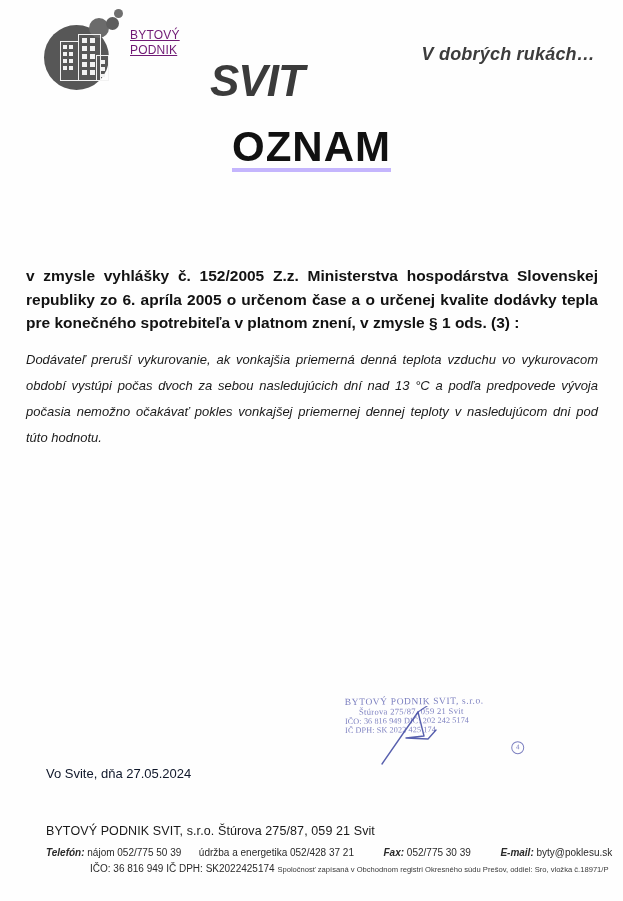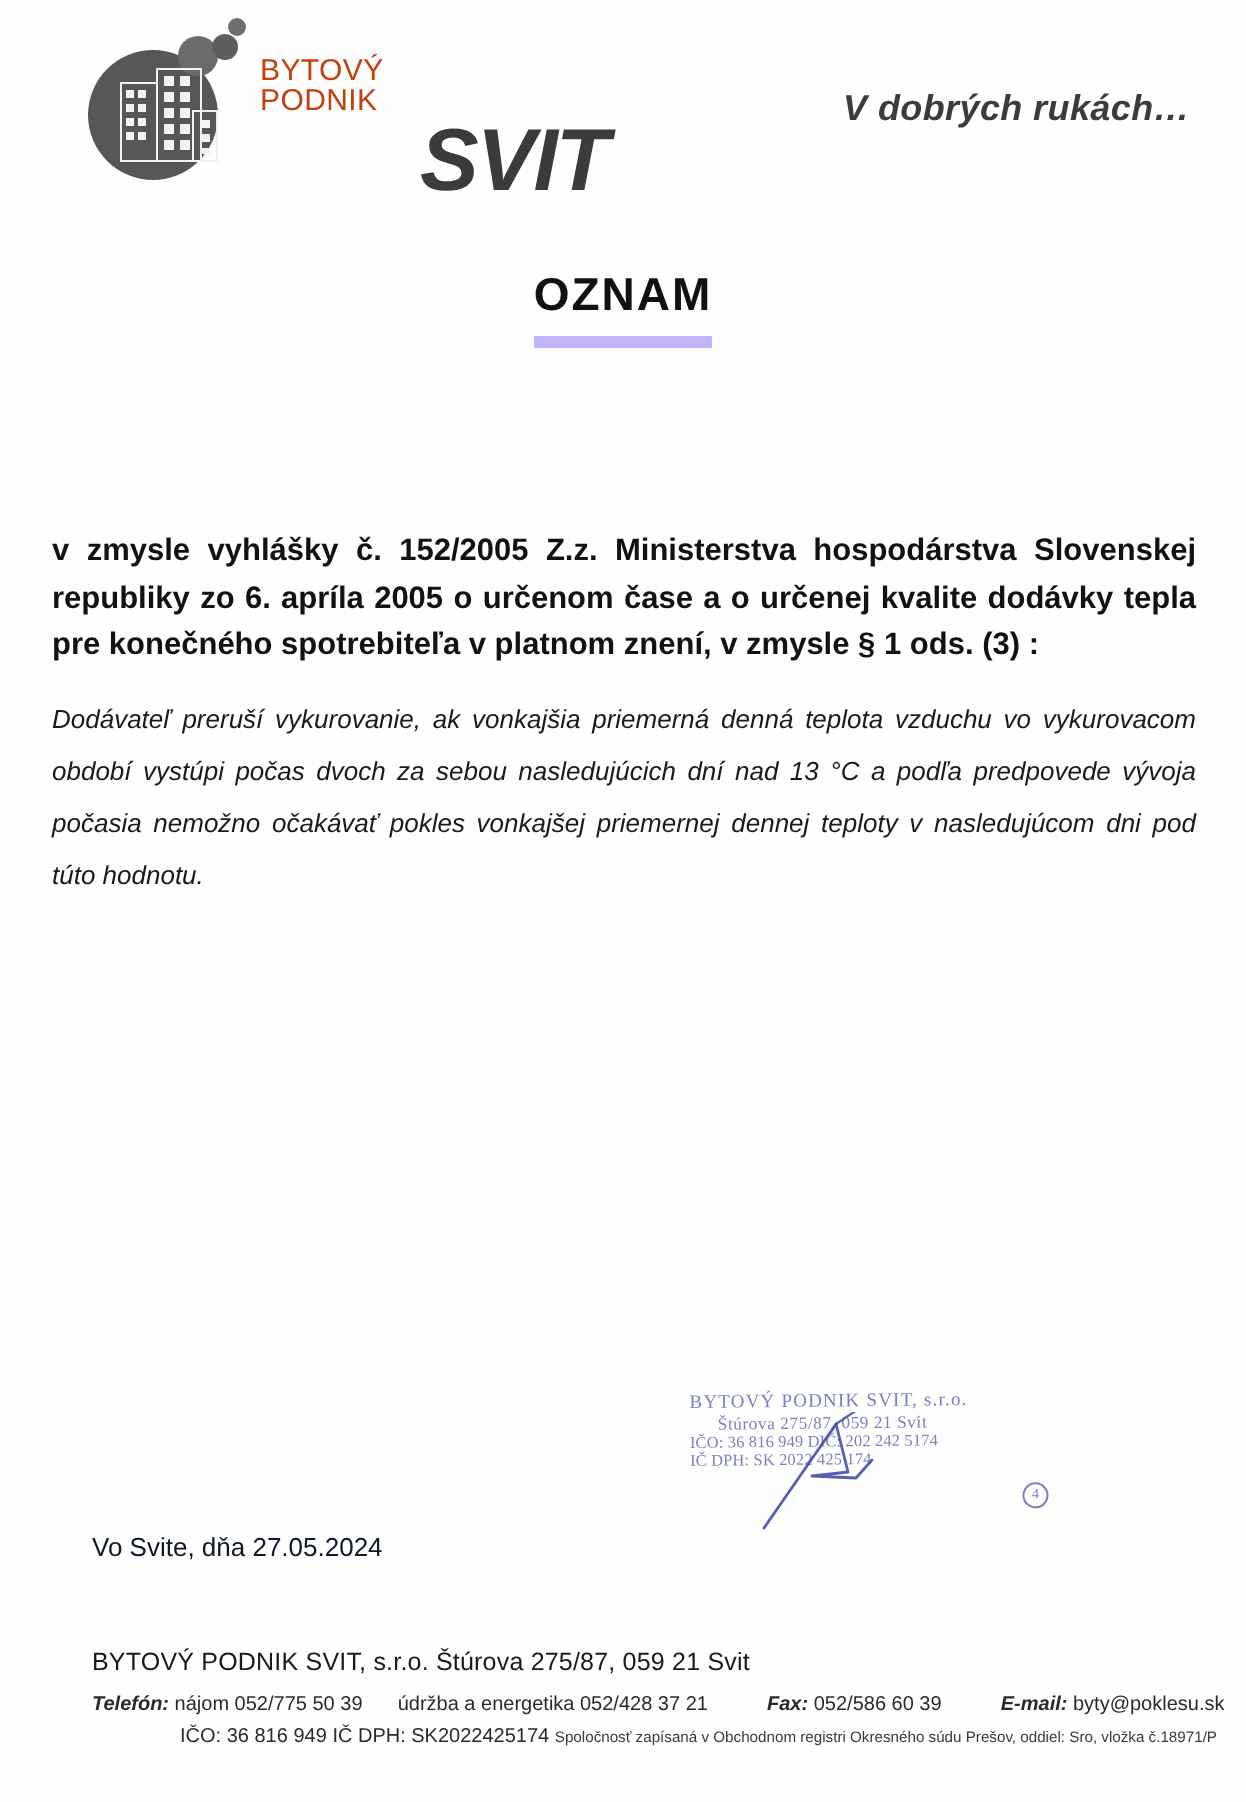--- a/index.html
+++ b/index.html
@@ -74,25 +74,26 @@
     background: #f2f2f2;
   }
   .logo-text {
     position: absolute;
     left: 86px;
     top: 22px;
     width: 180px;
   }
   .logo-word-small {
     font-family: "Liberation Sans", sans-serif;
-    font-size: 15px;
+    font-size: 12px;
     font-weight: 400;
     letter-spacing: 0.2px;
     line-height: 15px;
-    color: #c2410c;
+    color: #701a75;
+    text-decoration: underline;
   }
   .logo-word-big {
     position: absolute;
     left: 80px;
     top: -10px;
     font-family: "Liberation Sans", sans-serif;
     font-size: 44px;
     font-weight: bold;
     font-style: italic;
     letter-spacing: -1px;
@@ -115,25 +116,25 @@
   .title-wrap {
     position: absolute;
     top: 128px;
     left: 0;
     width: 623px;
     text-align: center;
   }
   .title {
     display: inline-block;
     font-family: "Liberation Sans", sans-serif;
-    font-size: 23px;
+    font-size: 42px;
     font-weight: bold;
     letter-spacing: 1px;
     color: #111111;
-    border-bottom: 6px solid #c4b5fd;
+    border-bottom: 4px solid #c4b5fd;
     padding-bottom: 2px;
     line-height: 38px;
   }
 
   
   .body-area {
     position: absolute;
     left: 26px;
     top: 206px;
     width: 572px;
@@ -353,21 +354,21 @@
 
   <div class="footer">
     <div class="footer-addr">BYTOVÝ PODNIK SVIT, s.r.o. Štúrova 275/87,  059 21 Svit</div>
     <div class="footer-line">
       <span class="lbl">Telefón:</span>
       <span>nájom 052/775 50 39</span>
       <span class="sp"></span>
       <span>údržba a energetika 052/428 37 21</span>
       <span class="sp-lg"></span>
       <span class="lbl">Fax:</span>
-      <span>052/586 60 39</span>
+      <span>052/775 30 39</span>
       <span class="sp-lg"></span>
       <span class="lbl">E-mail:</span>
       <span>byty@poklesu.sk</span>
     </div>
     <div class="footer-line2">
       <span class="lbl">IČO:</span>
       <span>36 816 949</span>
       <span class="sp"></span>
       <span class="lbl">IČ DPH:</span>
       <span>SK2022425174</span>

